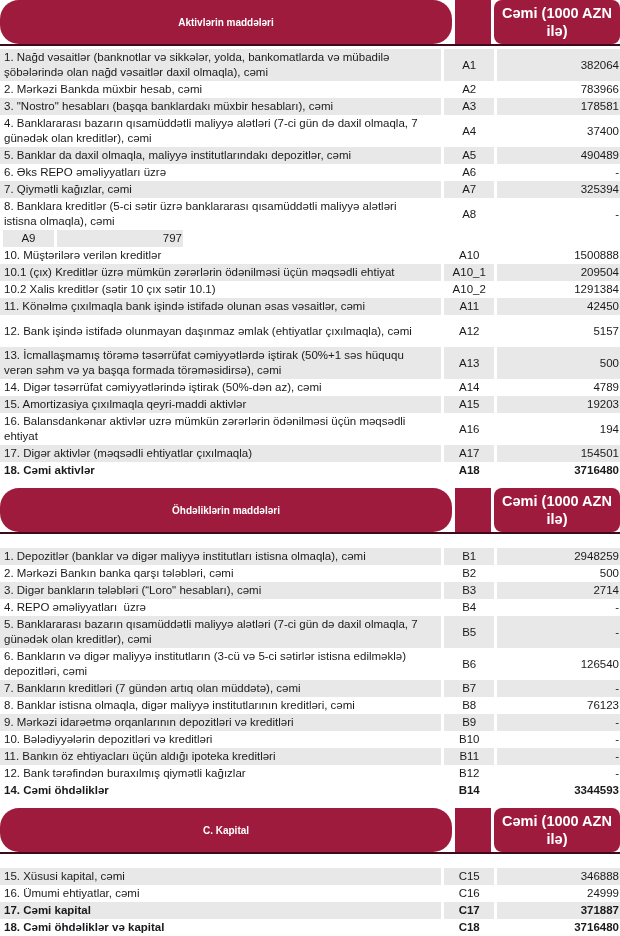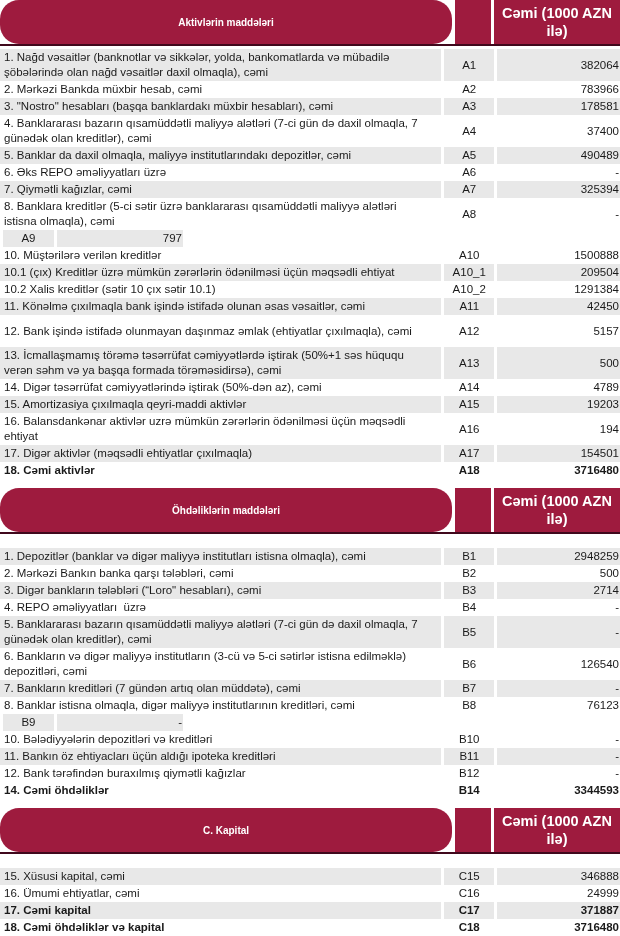--- a/index.html
+++ b/index.html
@@ -32,21 +32,21 @@
     display:flex;align-items:center;justify-content:center;
     font-size:10px;font-weight:bold;border-radius:19px;
   }
   .h-code{width:36px;margin-left:3px;}
   .h-val{
     width:126px;margin-left:3px;
     display:flex;align-items:center;justify-content:center;
     text-align:center;
     font-size:14.5px;font-weight:bold;
     line-height:18px;
-    padding:2px 8px;box-sizing:border-box;
+    padding:2px 8px;box-sizing:border-box;border-radius:8px;
   }
 
   .gap-sm{height:3px;}
   .gap-lg{height:14px;}
 
   
   .row{display:flex;background:#ffffff;}
   .row > div{
     display:flex;align-items:center;
     box-sizing:border-box;
@@ -229,20 +229,21 @@
           <div class="c-label">7. Bankların kreditləri (7 gündən artıq olan müddətə), cəmi</div>
           <div class="c-code">B7</div>
           <div class="c-val">-</div>
         </div>
         <div class="row">
           <div class="c-label">8. Banklar istisna olmaqla, digər maliyyə institutlarının kreditləri, cəmi</div>
           <div class="c-code">B8</div>
           <div class="c-val">76123</div>
         </div>
         <div class="row shade">
+          <div class="c-label">9. Mərkəzi idarəetmə orqanlarının depozitləri və kreditləri</div>
           <div class="c-code">B9</div>
           <div class="c-val">-</div>
         </div>
         <div class="row">
           <div class="c-label">10. Bələdiyyələrin depozitləri və kreditləri</div>
           <div class="c-code">B10</div>
           <div class="c-val">-</div>
         </div>
         <div class="row shade">
           <div class="c-label">11. Bankın öz ehtiyacları üçün aldığı ipoteka kreditləri</div>

